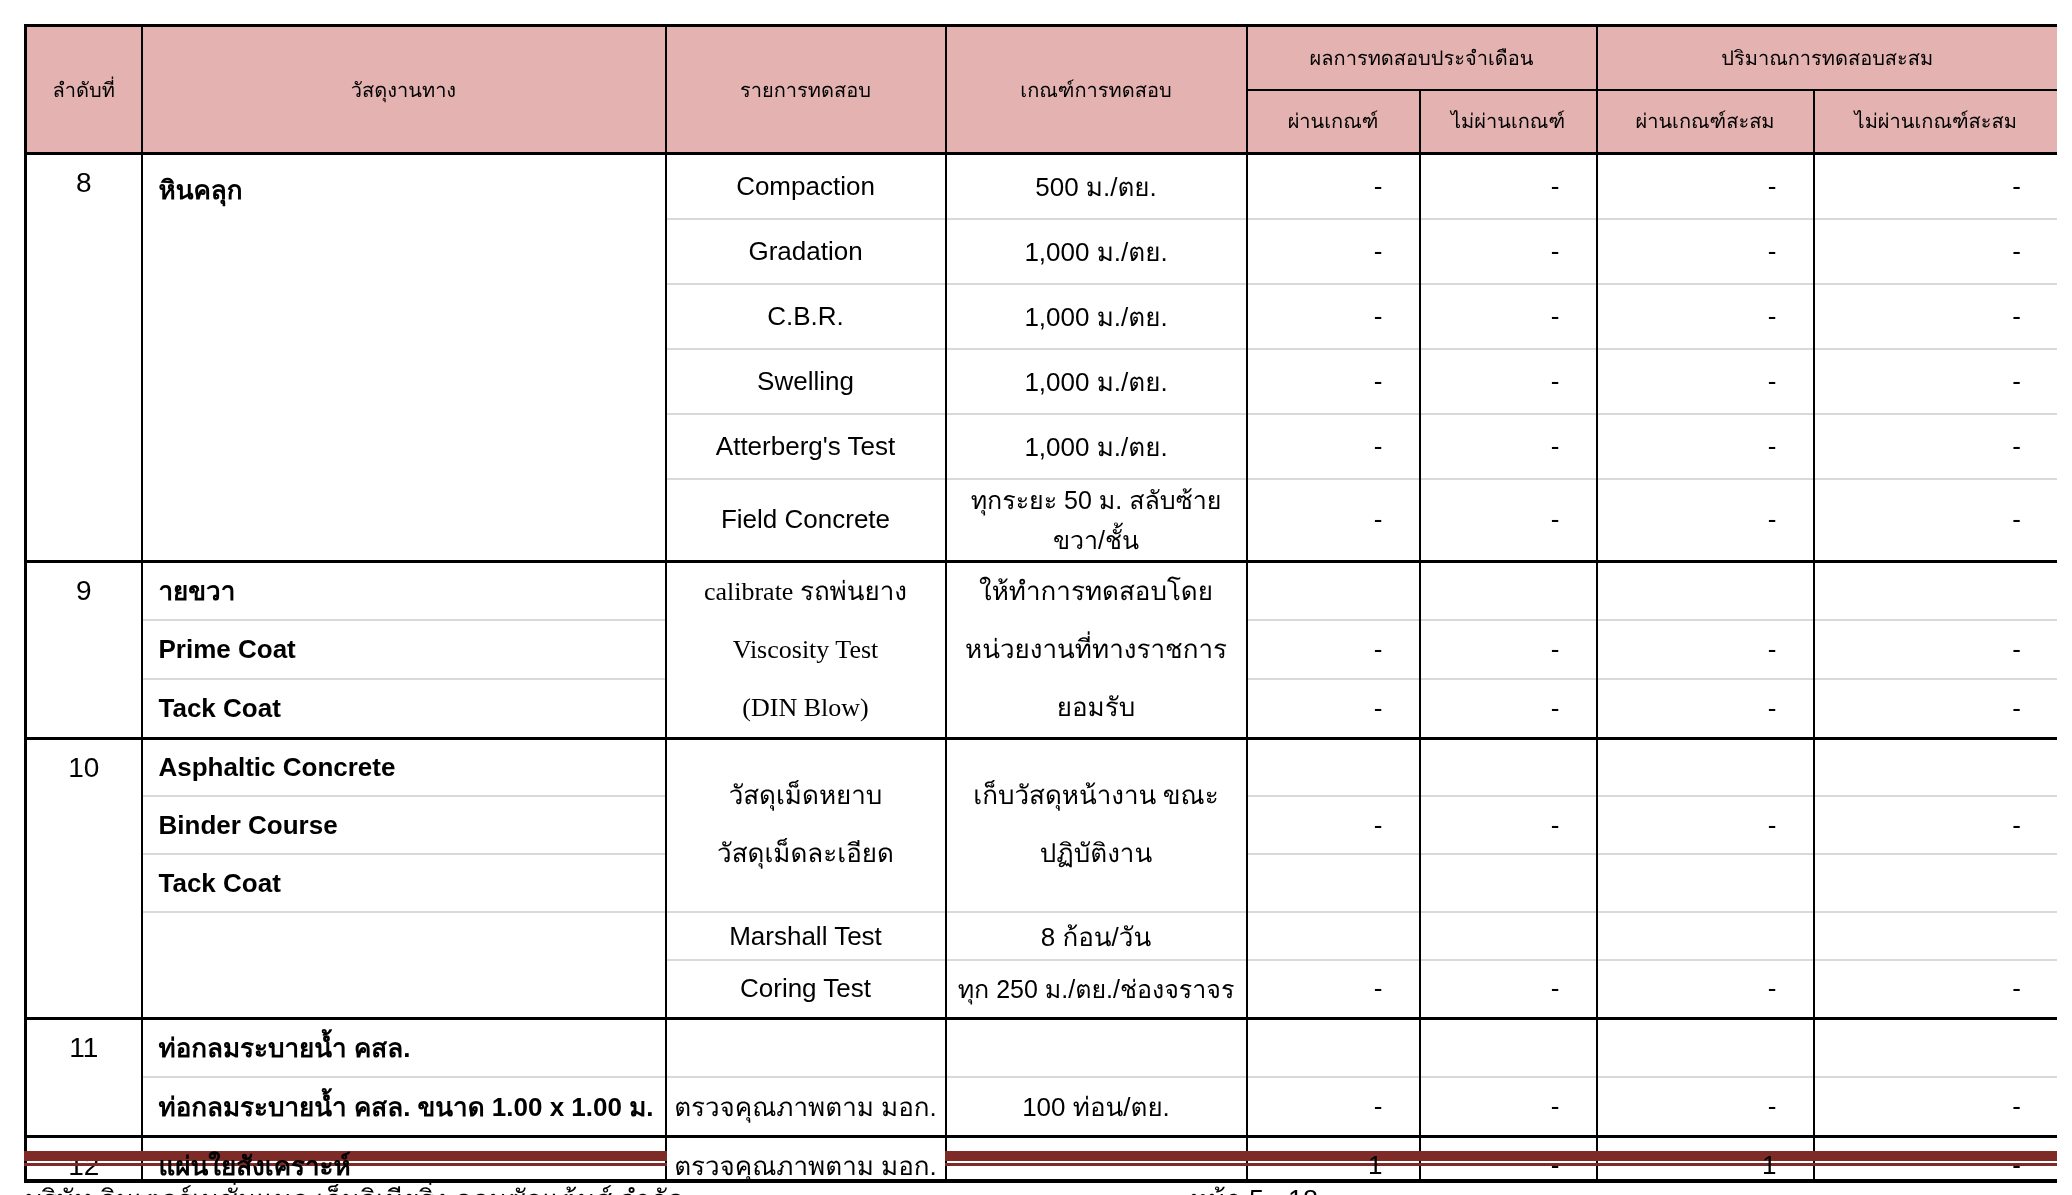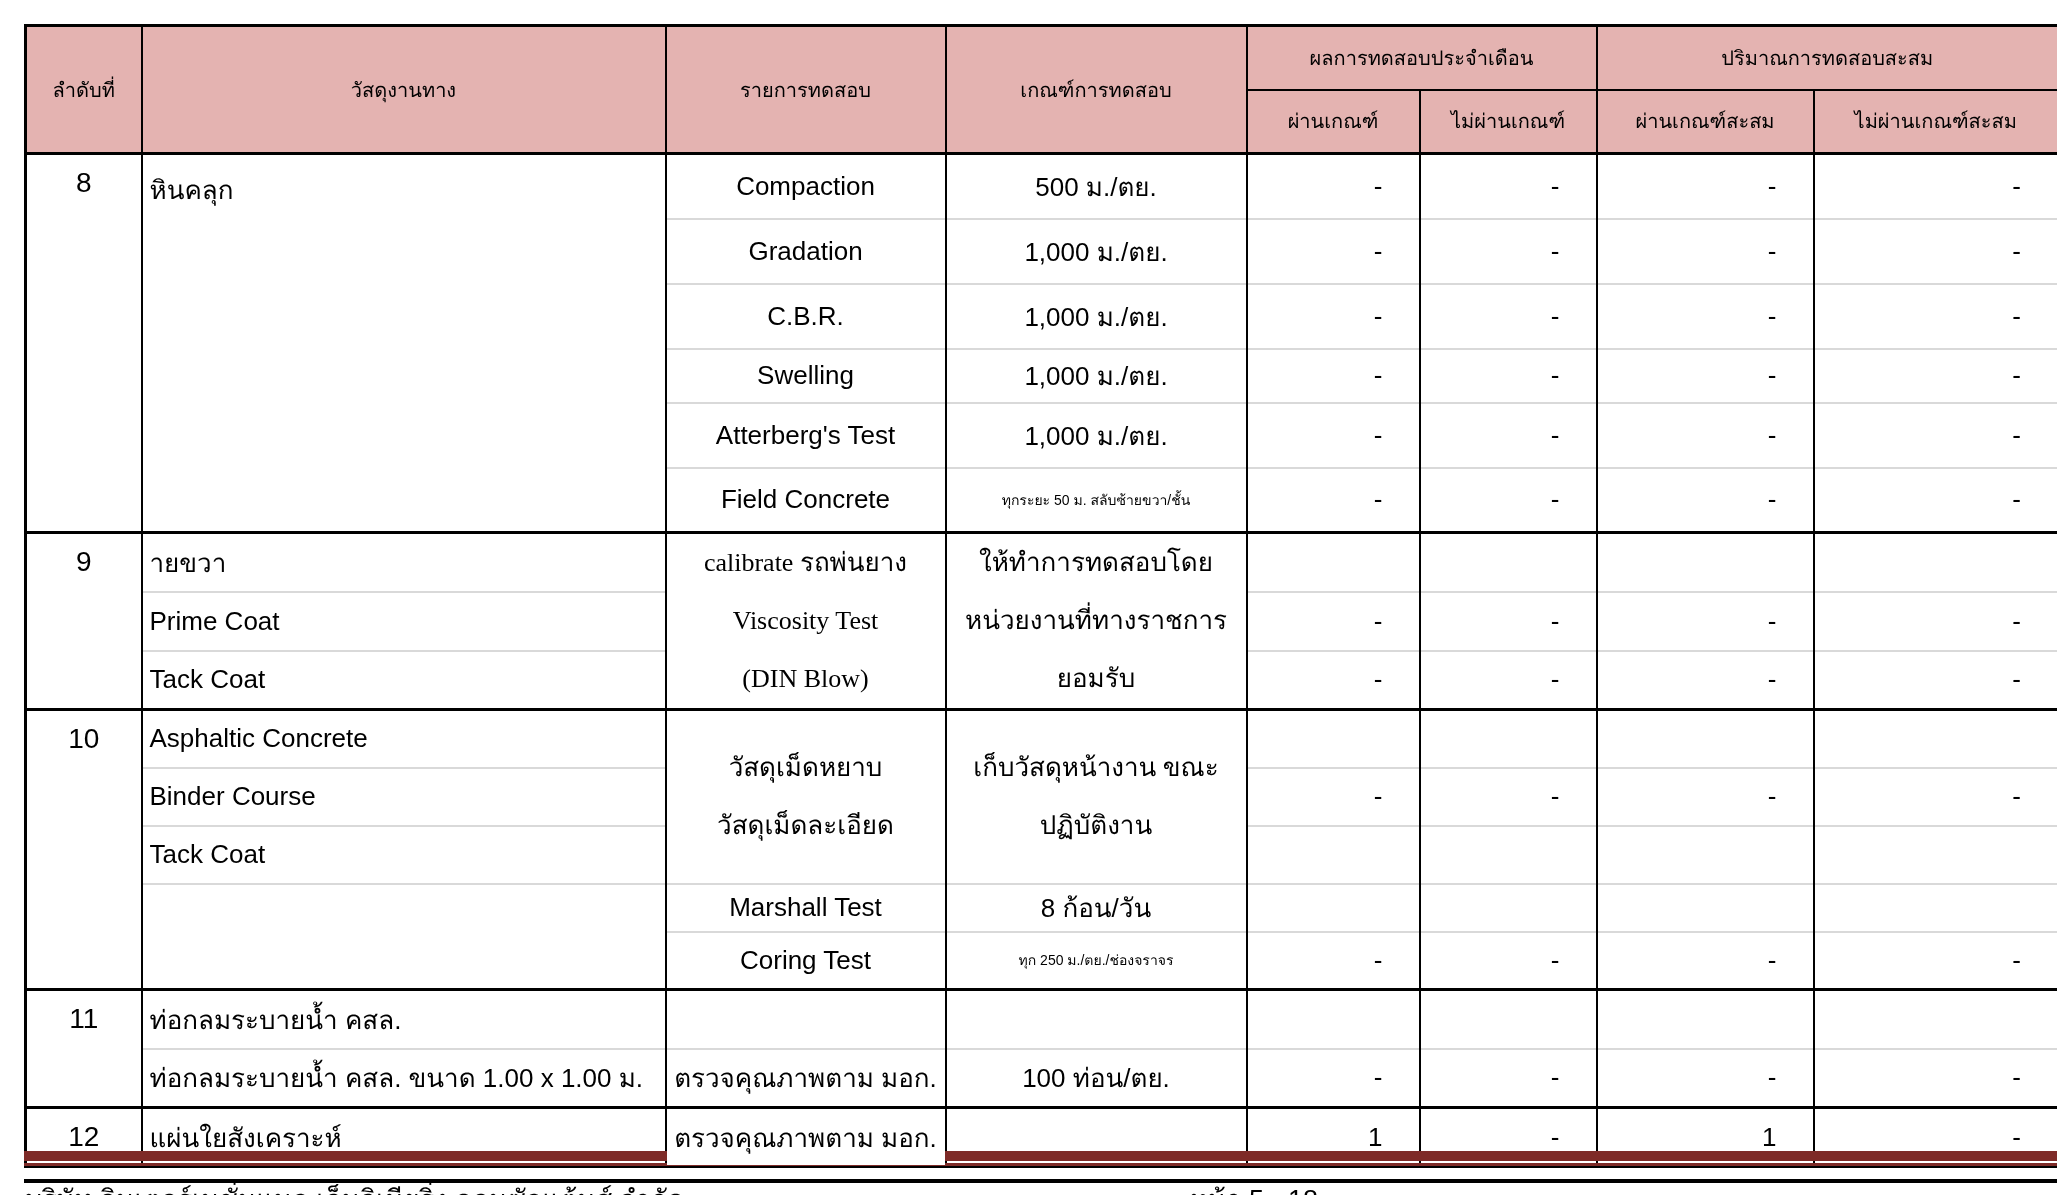--- a/index.html
+++ b/index.html
@@ -18,25 +18,25 @@
   }
   table{border-collapse:collapse;table-layout:fixed;width:2033px;border:3px solid #000;}
   th,td{
     border-left:2px solid #000;padding:0;font-size:26px;font-weight:normal;
     overflow:hidden;vertical-align:middle;text-align:center;
   }
   tr.hrow th{background:var(--header-bg);text-align:center;vertical-align:middle;font-size:20px;}
   th.gb{border-bottom:2px solid #000;}
   tr.ms td{border-top:3px solid #000;}
   tr.sub td{border-top:2px solid var(--gridline);}
-  .mat{text-align:left;padding-left:7px;}
+  .mat{text-align:left;padding-left:16px;font-weight:bold;}
   .top{vertical-align:top;padding-top:14px;}
   .num{vertical-align:top;padding-top:12px;text-align:center;font-size:28px;}
   .dash{text-align:right;padding-right:36px;}
-  .sm{font-size:14px;}
+  .sm{font-size:25px;}
   .ml{line-height:58px;font-family:Liberation Serif, serif;}
   .cover{position:relative;z-index:6;background:#fff;}
   .raise{position:relative;}
   .raise .txt{position:relative;z-index:7;}
   .redline{position:absolute;left:24px;width:2033px;background:var(--break-line);z-index:5;}
   .redline.thick{top:1151px;height:10px;}
   .redline.thin{top:1163px;height:3px;}
   .footer-company{position:absolute;left:25px;top:1178px;font-size:27px;white-space:nowrap;}
   .footer-page{position:absolute;left:1190px;top:1178px;font-size:27px;white-space:nowrap;}
 </style>
@@ -91,21 +91,21 @@
             <td class="dash"><span class="txt">-</span></td>
           </tr>
           <tr class="sub" style="height: 65px;">
             <td><span class="txt">C.B.R.</span></td>
             <td><span class="txt">1,000 ม./ตย.</span></td>
             <td class="dash"><span class="txt">-</span></td>
             <td class="dash"><span class="txt">-</span></td>
             <td class="dash"><span class="txt">-</span></td>
             <td class="dash"><span class="txt">-</span></td>
           </tr>
-          <tr class="sub" style="height: 54px;">
+          <tr class="sub" style="height: 65px;">
             <td><span class="txt">Swelling</span></td>
             <td><span class="txt">1,000 ม./ตย.</span></td>
             <td class="dash"><span class="txt">-</span></td>
             <td class="dash"><span class="txt">-</span></td>
             <td class="dash"><span class="txt">-</span></td>
             <td class="dash"><span class="txt">-</span></td>
           </tr>
           <tr class="sub" style="height: 65px;">
             <td><span class="txt">Atterberg's Test</span></td>
             <td><span class="txt">1,000 ม./ตย.</span></td>

